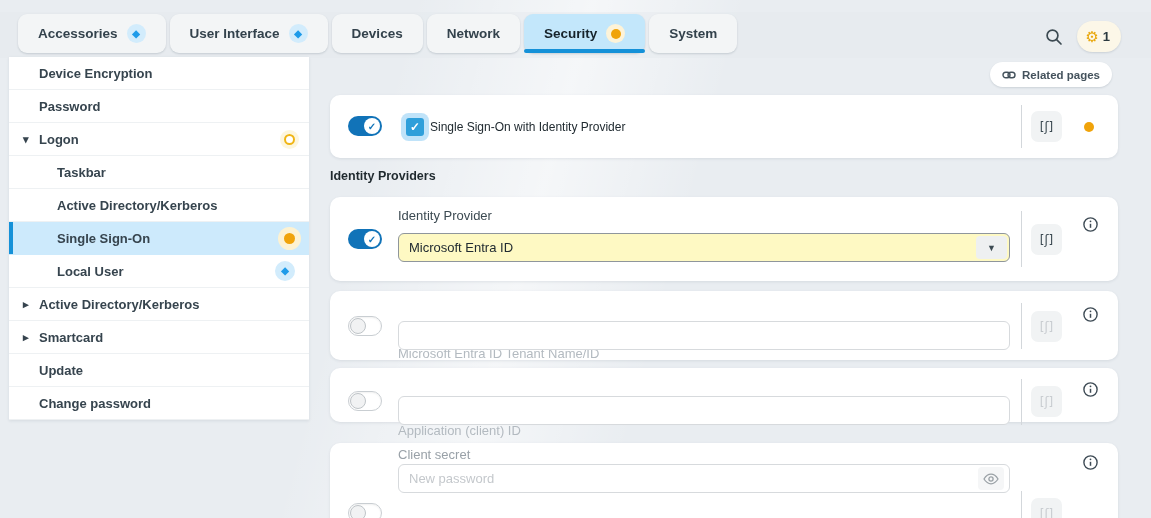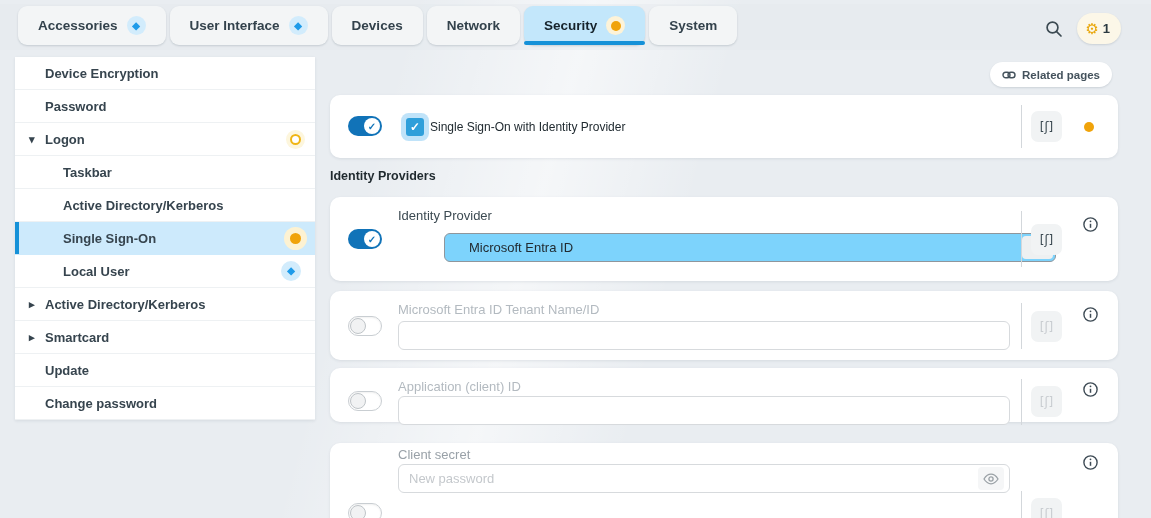--- a/index.html
+++ b/index.html
@@ -7,21 +7,21 @@
   body {
     font-family:"Liberation Sans", sans-serif;
     background:
       linear-gradient(105deg, rgba(255,255,255,0) 32%, rgba(255,255,255,.55) 46%, rgba(255,255,255,0) 58%) no-repeat,
       #e9edf1;
     position:relative;
     color:#2b3940;
   }
 
   
-  .topbar { position:absolute; left:0; top:4px; width:100%; height:46px; background:rgba(228,233,237,.45);text-align:right; }
+  .topbar { position:absolute; left:0; top:12px; width:100%; height:46px; background:rgba(228,233,237,.45);text-align:right; }
   .tabs { position:absolute; left:18px; top:2px; display:flex; gap:4px; }
   .tab {
     background:#f3f5f6; border-radius:9px; height:39px; padding:0 20px;
     display:flex; align-items:center; gap:9px; cursor:pointer;
     font-size:13.5px; font-weight:bold; color:#33424c;
     box-shadow:0 1px 2px rgba(40,60,80,.18); position:relative;
   }
   .tab.active { background:#c3e7fb; color:#16232b; }
   .tab.active::after {
     content:""; position:absolute; left:0; right:0; bottom:0; height:4px;
@@ -36,21 +36,21 @@
   .search-btn { position:absolute; right:88px; top:16px; width:18px; height:18px; cursor:pointer; }
   .counter-pill {
     position:absolute; right:30px; top:9px; height:31px; min-width:43px; padding:0 11px 0 8px;
     background:#fcf7e8; border-radius:16px; display:flex; align-items:center; gap:4px;
     box-shadow:0 1px 2px rgba(40,60,80,.15); cursor:pointer;
   }
   .counter-pill .gear { color:#e9a70c; font-size:15px; line-height:1; }
   .counter-pill .num { font-size:13px; font-weight:bold; color:#2b3940; }
 
   
-  .sidebar { position:absolute; left:15px; top:57px; width:300px; background:#eab308; box-shadow:0 1px 3px rgba(40,60,80,.10); }
+  .sidebar { position:absolute; left:9px; top:57px; width:300px; background:#eab308; box-shadow:0 1px 3px rgba(40,60,80,.10); }
   .side-item {
     height:33px; display:flex; align-items:center; position:relative;
     border-bottom:1px solid #eef1f3; font-size:13px; font-weight:bold; color:#36444e;
     padding-left:30px; cursor:pointer; background:#fff;
   }
   .side-item.lvl1 { padding-left:48px; }
   .side-item .caret { position:absolute; left:14px; font-size:11px; color:#36444e; }
   .side-item .side-badge { position:absolute; right:14px; }
   .side-item.selected { background:#cdeafc; border-bottom-color:#cdeafc; }
   .side-item.selected::before { content:""; position:absolute; left:0; top:0; bottom:0; width:4px; background:#1591d8; }
@@ -91,38 +91,38 @@
 
   
   .checkbox {
     position:absolute; width:18px; height:18px; border-radius:3px; background:#2f9fda; cursor:pointer;
     display:flex; align-items:center; justify-content:center; color:#fff; font-size:12px; font-weight:bold;
     box-shadow:0 0 0 5px rgba(140,204,244,.55);
   }
 
   .row-label { position:absolute; font-size:12px; color:#212b31; }
   .field-label { position:absolute; left:68px; top:11px; font-size:13px; color:#3c4a52; }
-  .field-label.dim { color:#b3bac0; }
+  .field-label.dim { color:#b3bac0;margin-top:44px; }
   .field-label.dim2 { color:#99a1a8; }
 
   .v-div { position:absolute; width:1px; background:#d3d7db; right:96px; }
 
   .param-btn {
     position:absolute; right:56px; width:31px; height:31px; border-radius:7px; background:#f1f3f4;
     display:flex; align-items:center; justify-content:center; font-size:12px; color:#3c4a52; cursor:pointer;
     font-family:"DejaVu Sans", sans-serif;
   }
   .param-btn.disabled { color:#c9cdd1; cursor:default; }
 
   .info-icon { position:absolute; right:20px; width:15px; height:15px; cursor:pointer; }
 
   .select-box {
     position:absolute; left:68px; top:36px; width:612px; height:29px;
-    border:1px solid #8f969c; border-radius:6px; background:#7dd3fc; cursor:pointer;
-    display:flex; align-items:center; font-size:13px; color:#212b31; padding-left:24px;margin-left:46px;
+    border:1px solid #8f969c; border-radius:6px; background:#fef9c3; cursor:pointer;
+    display:flex; align-items:center; font-size:13px; color:#212b31; padding-left:10px;
   }
   .select-caret {
     position:absolute; right:2px; top:2px; bottom:2px; width:31px; background:#eef0f1; border-radius:4px;
     display:flex; align-items:center; justify-content:center; font-size:9px; color:#3c4a52;
   }
   .text-input {
     position:absolute; left:68px; width:612px; height:29px; border:1px solid #d7dadd; border-radius:6px;
     background:#fff; font-size:13px; color:#212b31; padding:0 10px; outline:none;
     font-family:"Liberation Sans", sans-serif;
   }

